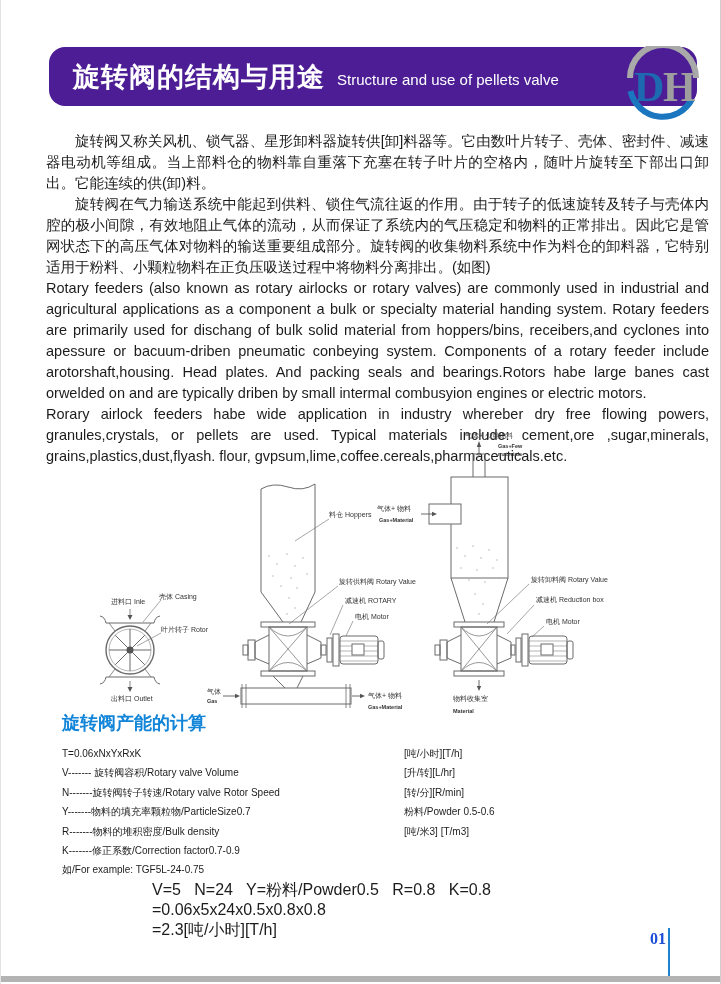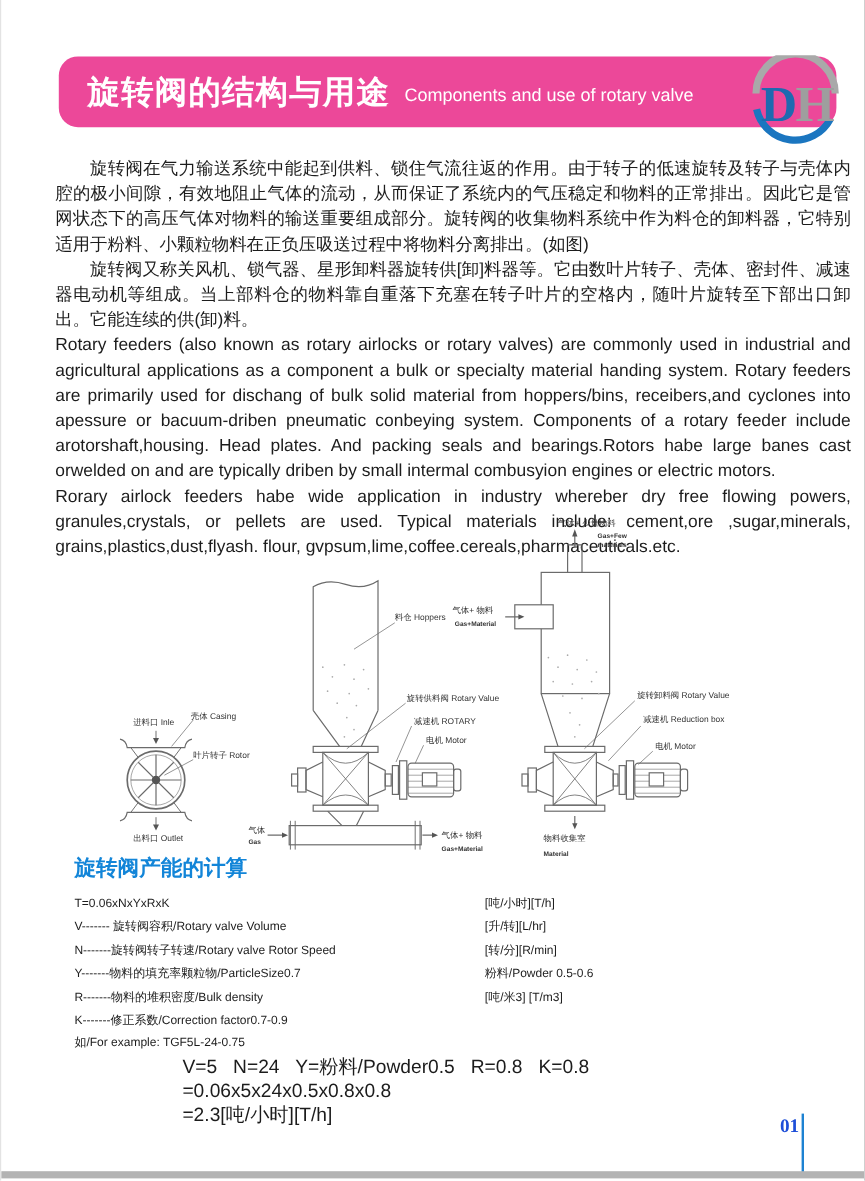--- a/index.html
+++ b/index.html
@@ -1,20 +1,20 @@
 <!DOCTYPE html>
 <html><head>
 <meta charset="utf-8">
 <style>
   html,body{margin:0;padding:0;background:#fff;}
   .page{position:relative;width:721px;height:984px;background:#fff;overflow:hidden;
         box-sizing:border-box;border-left:1px solid #e3e3e3;border-right:1px solid #cfcfcf;
         font-family:"Liberation Sans","DejaVu Sans",sans-serif;color:#1c1c1c;}
   
-  .banner{position:absolute;left:48px;top:47px;width:648px;height:59px;background:#ec4899;
+  .banner{position:absolute;left:48px;top:47px;width:648px;height:59px;background:#4c1d95;
           border-radius:16px;display:flex;align-items:center;padding-left:24px;box-sizing:border-box;}
   .banner-zh{font-size:27px;font-weight:bold;color:#fff;letter-spacing:1px;white-space:nowrap;}
   .banner-en{font-size:15px;color:#fff;margin-left:12px;position:relative;top:3px;white-space:nowrap;}
   .logo{position:absolute;left:620px;top:46px;}
   
   .intro{position:absolute;left:45px;top:131px;width:663px;font-size:14.5px;}
   .intro p{margin:0;text-align:justify;}
   .intro p.zh{line-height:21px;text-indent:2em;}
   .intro p.en{line-height:21px;}
   
@@ -35,33 +35,33 @@
   .pageno-line{position:absolute;left:667px;top:928px;width:2px;height:49px;background:#1d82d2;}
   .footer-bar{position:absolute;left:0;bottom:2px;width:100%;height:6px;background:#b3b3b3;}
 </style>
 </head>
 <body>
 
 <div class="page">
 
   <div class="banner">
     <span class="banner-zh">旋转阀的结构与用途</span>
-    <span class="banner-en">Components and use of rotary valve</span>
+    <span class="banner-en">Structure and use of pellets valve</span>
   </div>
 
   <svg class="logo" width="84" height="80" viewBox="0 0 84 80">
     <path d="M9,32 A33,33 0 0 1 75,32" fill="none" stroke="#a9a9a9" stroke-width="6"></path>
     <path d="M9.5,45 A33,33 0 0 0 71,53" fill="none" stroke="#1b76c0" stroke-width="6"></path>
     <text x="13" y="55" font-family="Liberation Serif, DejaVu Serif, serif" font-weight="bold" font-size="42" fill="#1e6ab0">D</text>
     <text x="42" y="55" font-family="Liberation Serif, DejaVu Serif, serif" font-weight="bold" font-size="42" fill="#9e9e9e">H</text>
   </svg>
 
   <div class="intro">
+    <p class="zh">旋转阀又称关风机、锁气器、星形卸料器旋转供[卸]料器等。它由数叶片转子、壳体、密封件、减速器电动机等组成。当上部料仓的物料靠自重落下充塞在转子叶片的空格内，随叶片旋转至下部出口卸出。它能连续的供(卸)料。</p>
     <p class="zh">旋转阀在气力输送系统中能起到供料、锁住气流往返的作用。由于转子的低速旋转及转子与壳体内腔的极小间隙，有效地阻止气体的流动，从而保证了系统内的气压稳定和物料的正常排出。因此它是管网状态下的高压气体对物料的输送重要组成部分。旋转阀的收集物料系统中作为料仓的卸料器，它特别适用于粉料、小颗粒物料在正负压吸送过程中将物料分离排出。(如图)</p>
-    <p class="zh">旋转阀又称关风机、锁气器、星形卸料器旋转供[卸]料器等。它由数叶片转子、壳体、密封件、减速器电动机等组成。当上部料仓的物料靠自重落下充塞在转子叶片的空格内，随叶片旋转至下部出口卸出。它能连续的供(卸)料。</p>
     <p class="en">Rotary feeders (also known as rotary airlocks or rotary valves) are commonly used in industrial and agricultural applications as a component a bulk or specialty material handing system. Rotary feeders are primarily used for dischang of bulk solid material from hoppers/bins, receibers,and cyclones into apessure or bacuum-driben pneumatic conbeying system. Components of a rotary feeder include arotorshaft,housing. Head plates. And packing seals and bearings.Rotors habe large banes cast orwelded on and are typically driben by small intermal combusyion engines or electric motors.</p>
     <p class="en">Rorary airlock feeders habe wide application in industry whereber dry free flowing powers, granules,crystals, or pellets are used. Typical materials include: cement,ore ,sugar,minerals, grains,plastics,dust,flyash. flour, gvpsum,lime,coffee.cereals,pharmaceuticals.etc.</p>
   </div>
 
   <svg class="diagrams" width="640" height="288" viewBox="0 0 640 288">
     <g stroke="#6b6b6b" stroke-width="1" fill="none">
 
       <g>
         <path d="M51,188 Q56,189 57,195 L105,195 Q106,189 111,188"></path>
         <path d="M51,256 Q56,255 57,249 L105,249 Q106,255 111,256"></path>

